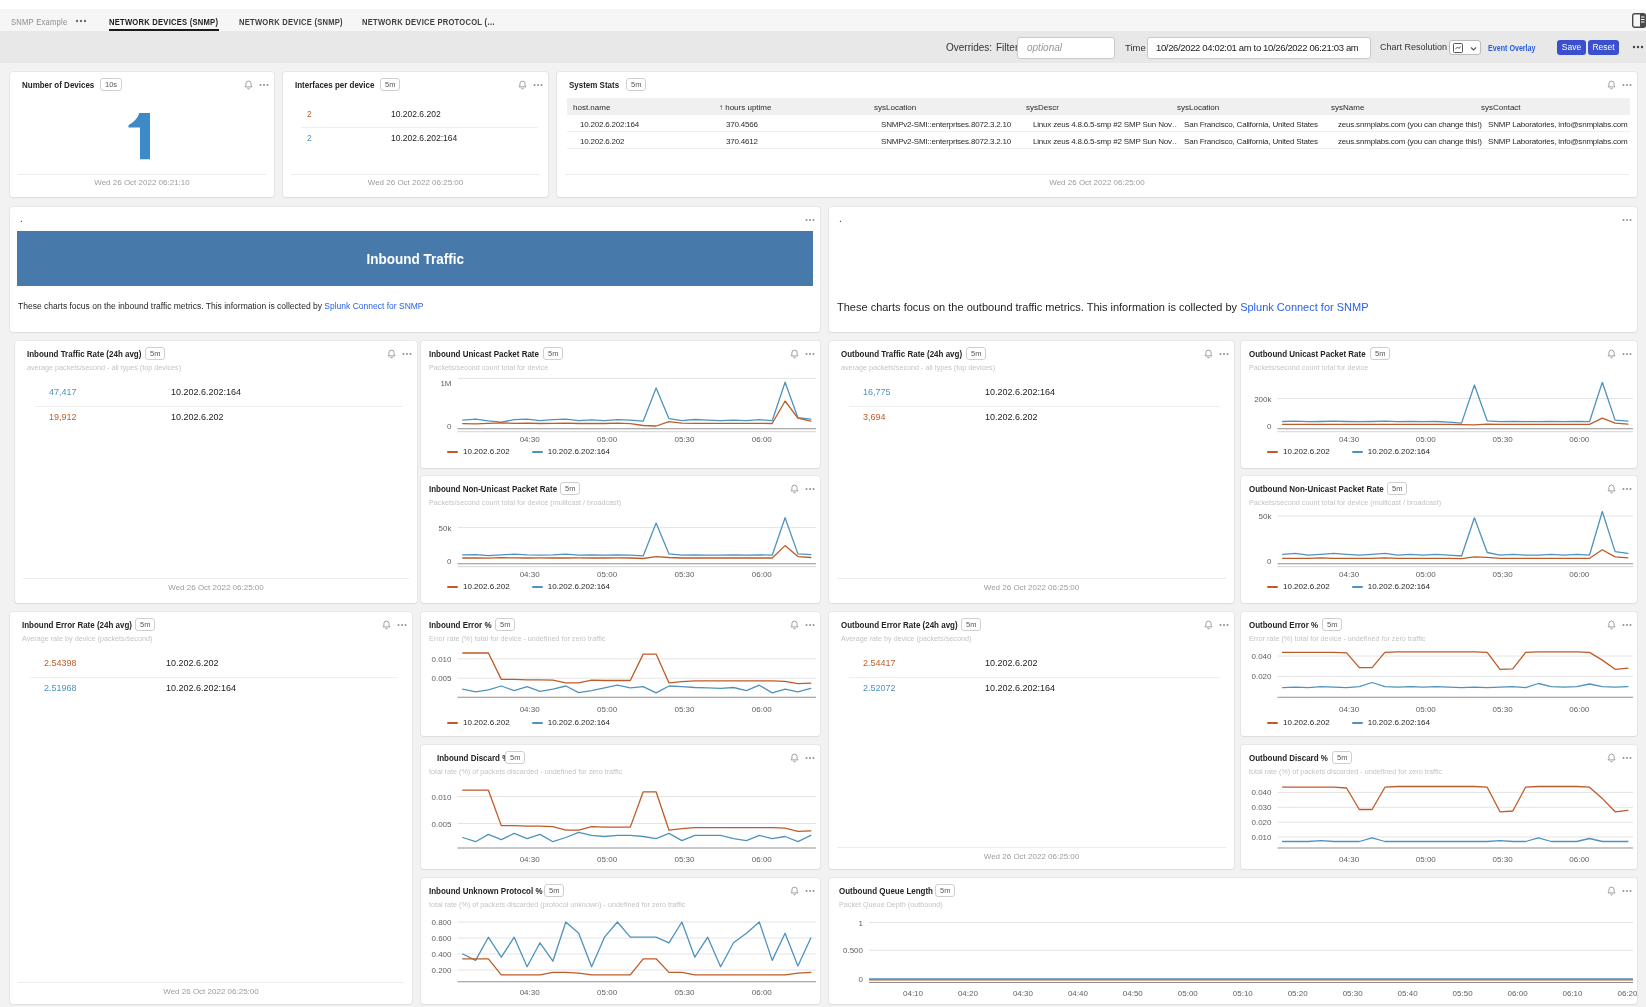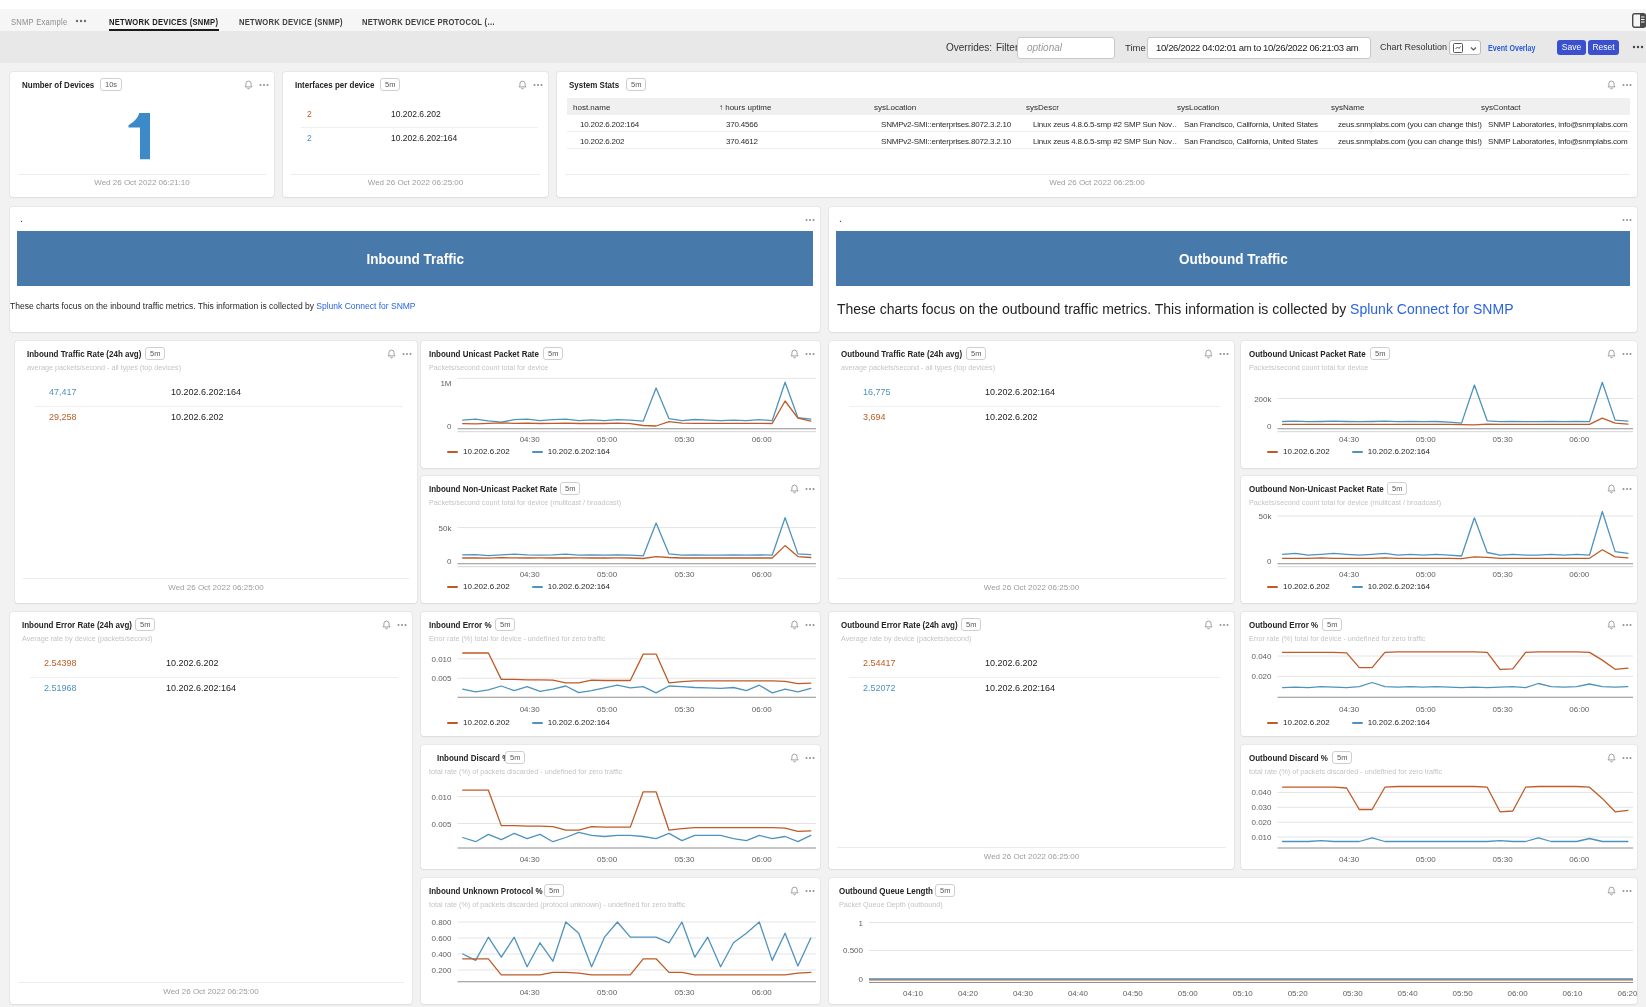--- a/index.html
+++ b/index.html
@@ -152,52 +152,51 @@
     <div class="ftext" style="top:106px;width:1080px">Wed 26 Oct 2022 06:25:00</div>
   </div>
 <div class="p" style="left:10px;top:207px;width:810px;height:125px">
     <div style="position:absolute;left:10px;top:6px;font-size:10px;color:#333">.</div>
     <svg style="position:absolute;right:5px;top:11px" width="10" height="4" viewBox="0 0 10 4">
 <circle cx="1.5" cy="2" r="1" fill="#8f8f8f"></circle>
       <circle cx="5" cy="2" r="1" fill="#8f8f8f"></circle>
       <circle cx="8.5" cy="2" r="1" fill="#8f8f8f"></circle>
     </svg>
     <div style="position:absolute;left:7px;top:24px;width:796px;height:55px;background:#4779AB;color:#fff;text-align:center;line-height:55px;font-size:15px;font-weight:bold"><span style="display:inline-block;transform:scaleX(0.9)">Inbound Traffic</span></div>
-    <div style="position:absolute;left:0;top:94px;font-size:8.5px;color:#1f1f1f">These charts focus on the inbound traffic metrics. This information is collected by <span style="color:#2a63e4">Splunk Connect for SNMP</span></div>
+    <div style="position:absolute;left:8px;top:94px;font-size:8.5px;color:#1f1f1f">These charts focus on the inbound traffic metrics. This information is collected by <span style="color:#2a63e4">Splunk Connect for SNMP</span></div>
   </div>
 <div class="p" style="left:829px;top:207px;width:808px;height:125px">
     <div style="position:absolute;left:10px;top:6px;font-size:10px;color:#333">.</div>
     <svg style="position:absolute;right:5px;top:11px" width="10" height="4" viewBox="0 0 10 4">
 <circle cx="1.5" cy="2" r="1" fill="#8f8f8f"></circle>
       <circle cx="5" cy="2" r="1" fill="#8f8f8f"></circle>
       <circle cx="8.5" cy="2" r="1" fill="#8f8f8f"></circle>
     </svg>
-    <div style="position:absolute;left:7px;top:24px;width:794px;height:55px;background:#4779AB;color:#fff;text-align:center;line-height:55px;font-size:15px;font-weight:bold"><span style="display:inline-block;transform:scaleX(0.9)">Outbound Traffic</span></div>
-    <div style="position:absolute;left:8px;top:94px;font-size:14px;color:#1f1f1f">These charts focus on the outbound traffic metrics. This information is collected by <span style="color:#2a63e4">Splunk Connect for SNMP</span></div>
+    <div style="position:absolute;left:8px;top:94px;font-size:11px;color:#1f1f1f">These charts focus on the outbound traffic metrics. This information is collected by <span style="color:#2a63e4">Splunk Connect for SNMP</span></div>
   </div>
 <div class="p" style="left:15px;top:341px;width:402px;height:262px">
     <div class="ph" style="left:12px"><span class="tt">Inbound Traffic Rate (24h avg)</span></div>
     <div class="badge" style="left:130px">5m</div>
     <svg style="position:absolute;right:21px;top:8px" width="9" height="10" viewBox="0 0 9 10">
 <path d="M4.5 1.1 a2.6 2.6 0 0 1 2.6 2.6 v1.7 l0.9 1.5 h-7 l0.9-1.5 v-1.7 a2.6 2.6 0 0 1 2.6-2.6 z" fill="none" stroke="#8f8f8f" stroke-width="0.85"></path>
 <path d="M3.5 7.9 a1 1 0 0 0 2 0" fill="none" stroke="#8f8f8f" stroke-width="0.85"></path>
     </svg>
     <svg style="position:absolute;right:5px;top:11px" width="10" height="4" viewBox="0 0 10 4">
 <circle cx="1.5" cy="2" r="1" fill="#8f8f8f"></circle>
       <circle cx="5" cy="2" r="1" fill="#8f8f8f"></circle>
       <circle cx="8.5" cy="2" r="1" fill="#8f8f8f"></circle>
     </svg>
     <div class="sub" style="left:12px"><span class="st">average packets/second - all types (top devices)</span></div>
     <div class="lrow" style="top:46px;width:402px;font-size:9px">
       <span class="lv" style="left:34px;color:#4E93BE">47,417</span>
       <span class="ln" style="left:156px">10.202.6.202:164</span>
     </div>
     <div class="sep" style="left:20px;right:14px;top:65px"></div>
     <div class="lrow" style="top:71px;width:402px;font-size:9px">
-      <span class="lv" style="left:34px;color:#BE5B28">29,258</span>
+      <span class="lv" style="left:34px;color:#BE5B28">19,912</span>
       <span class="ln" style="left:156px">10.202.6.202</span>
     </div>
     <div class="frule" style="left:8px;right:8px;top:237px"></div>
     <div class="ftext" style="top:242px;width:402px">Wed 26 Oct 2022 06:25:00</div>
   </div>
 <div class="p" style="left:829px;top:341px;width:405px;height:262px">
     <div class="ph" style="left:12px"><span class="tt">Outbound Traffic Rate (24h avg)</span></div>
     <div class="badge" style="left:137px">5m</div>
     <svg style="position:absolute;right:21px;top:8px" width="9" height="10" viewBox="0 0 9 10">
 <path d="M4.5 1.1 a2.6 2.6 0 0 1 2.6 2.6 v1.7 l0.9 1.5 h-7 l0.9-1.5 v-1.7 a2.6 2.6 0 0 1 2.6-2.6 z" fill="none" stroke="#8f8f8f" stroke-width="0.85"></path>

